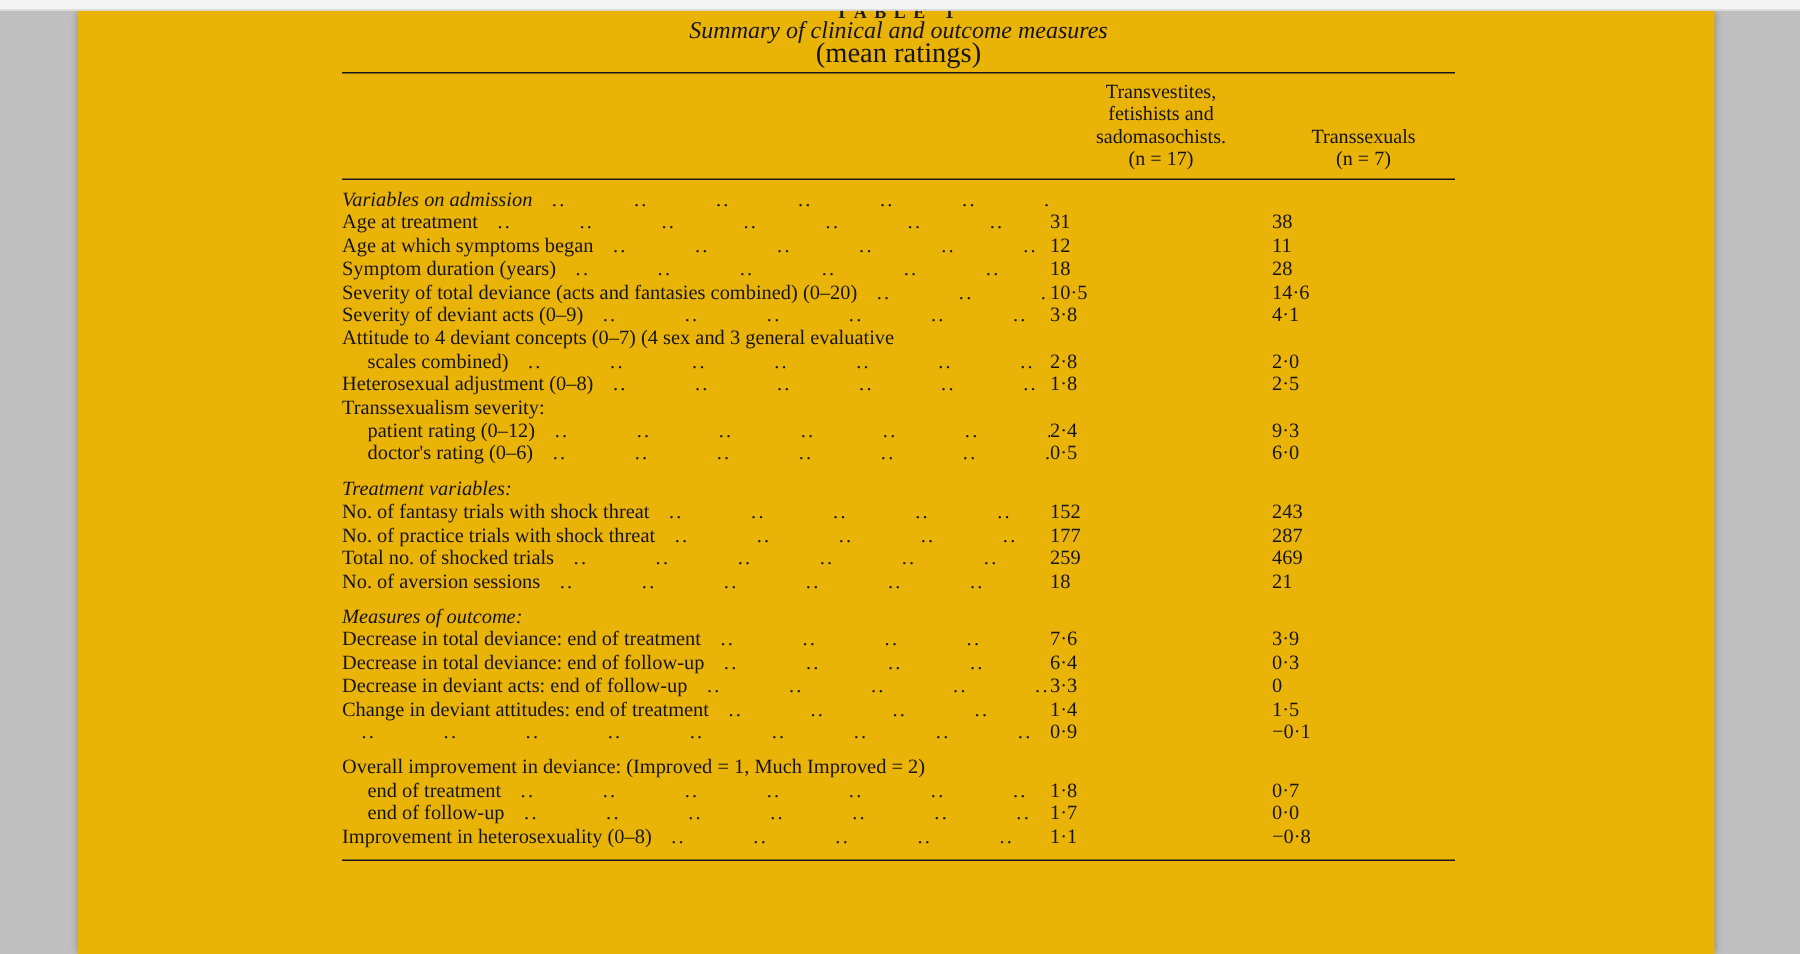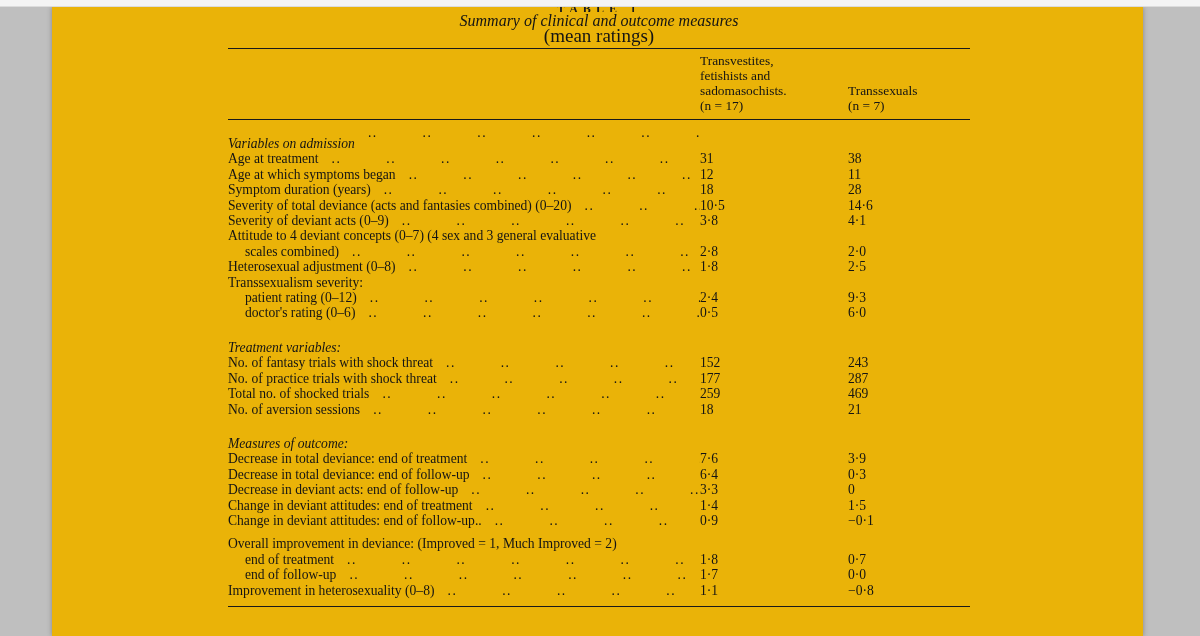--- a/index.html
+++ b/index.html
@@ -28,29 +28,29 @@
 
   .title { text-align:center; font-style:italic; font-size:16px; line-height:15px; margin-top:1px; }
   .subtitle { text-align:center; font-size:19px; line-height:15px; }
 
   .rule { border-top:1.7px solid #1a1a1a; }
   .rule.mid { border-top-width:1.4px; }
   .rule.top { margin-top:5px; }
 
   .head-row { display:flex; align-items:flex-end; padding:4px 0 6px 0; }
   .head-row .spacer { width:472px; }
-  .head-row .col { font-size:13.4px; line-height:15px; }
+  .head-row .col { text-align:center; font-size:13.4px; line-height:15px; }
   .head-row .col1 { width:148px; }
   .head-row .col2 { width:122px; }
 
   .tbody { padding:5px 0 8px 0; font-size:13.6px; }
   .row { display:flex; align-items:flex-start; line-height:15.4px; }
   .row.gap { margin-top:8px; }
   .lab { white-space:nowrap; }
-  .lab.it { font-style:italic;margin-top:11px; }
+  .lab.it { font-style:italic; }
   .lab.ind { padding-left:17px; }
   .wide .lab { flex:1; }
   .leader {
     flex:1; overflow:hidden; white-space:nowrap;
     word-spacing:40px; letter-spacing:1.5px; padding-left:13px; padding-right:2px;
   }
   .fill { flex:1; }
   .val { text-align:left; white-space:nowrap; }
   .v1 { width:148px; }
   .v2 { width:122px; }
@@ -211,21 +211,20 @@
           <span class="val v1">3·3</span>
           <span class="val v2">0</span>
         </div>
         <div class="row">
           <span class="lab">Change in deviant attitudes: end of treatment</span>
           <span class="leader">.. .. .. .. .. .. .. .. .. .. .. .. .. .. .. .. </span>
           <span class="val v1">1·4</span>
           <span class="val v2">1·5</span>
         </div>
         <div class="row">
-          <span class="lab">Change in deviant attitudes: end of follow-up..</span>
           <span class="leader">.. .. .. .. .. .. .. .. .. .. .. .. .. .. .. .. </span>
           <span class="val v1">0·9</span>
           <span class="val v2">−0·1</span>
         </div>
         <div class="row gap wide">
           <span class="lab">Overall improvement in deviance: (Improved = 1, Much Improved = 2)</span>
         </div>
         <div class="row">
           <span class="lab ind">end of treatment</span>
           <span class="leader">.. .. .. .. .. .. .. .. .. .. .. .. .. .. .. .. </span>

